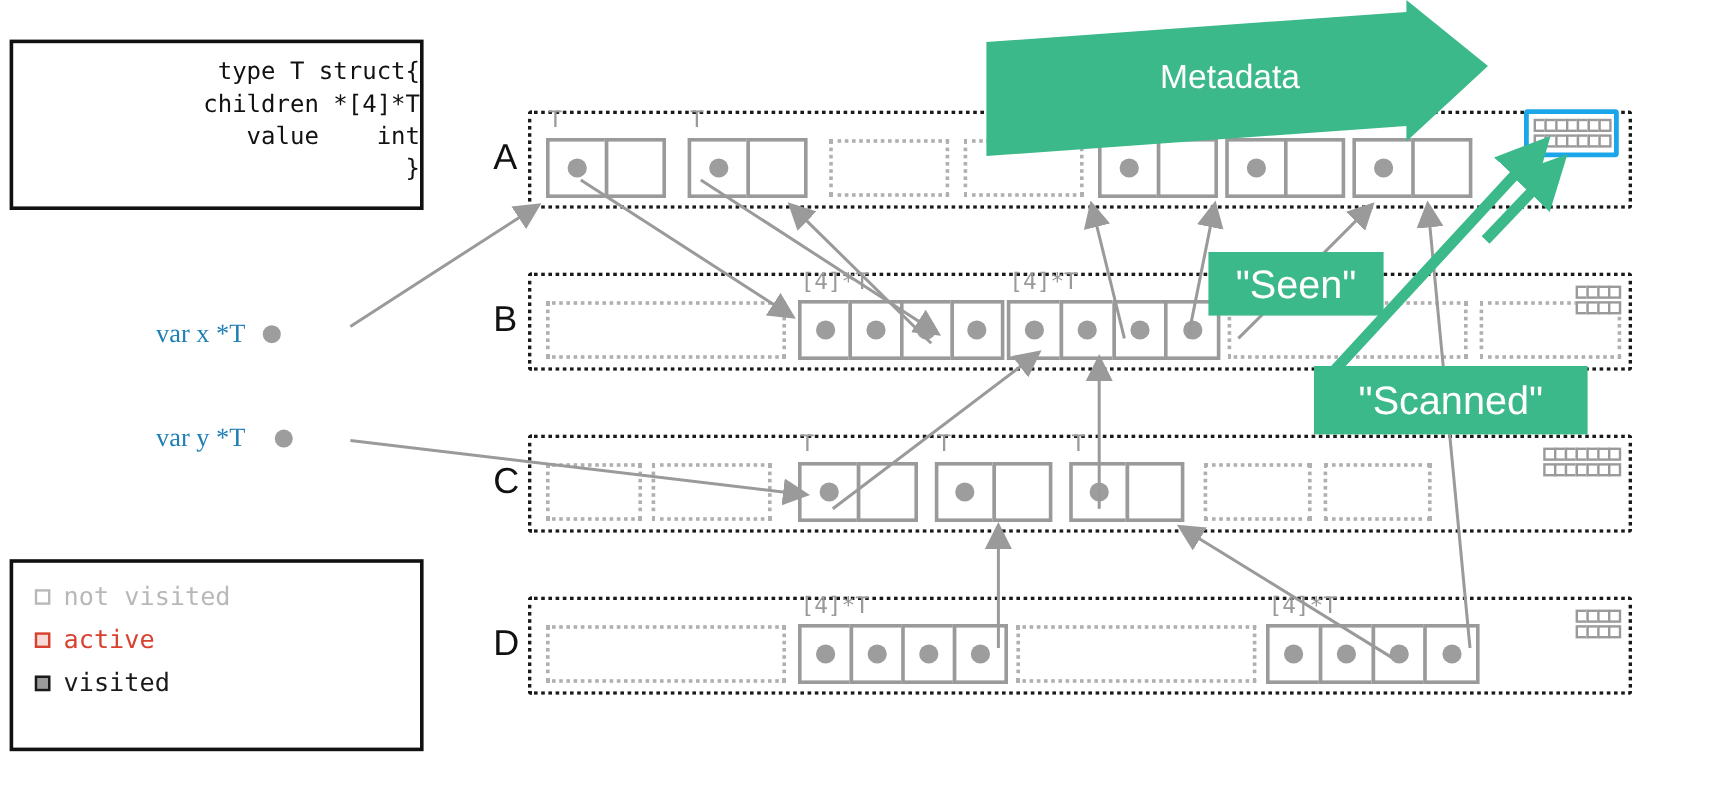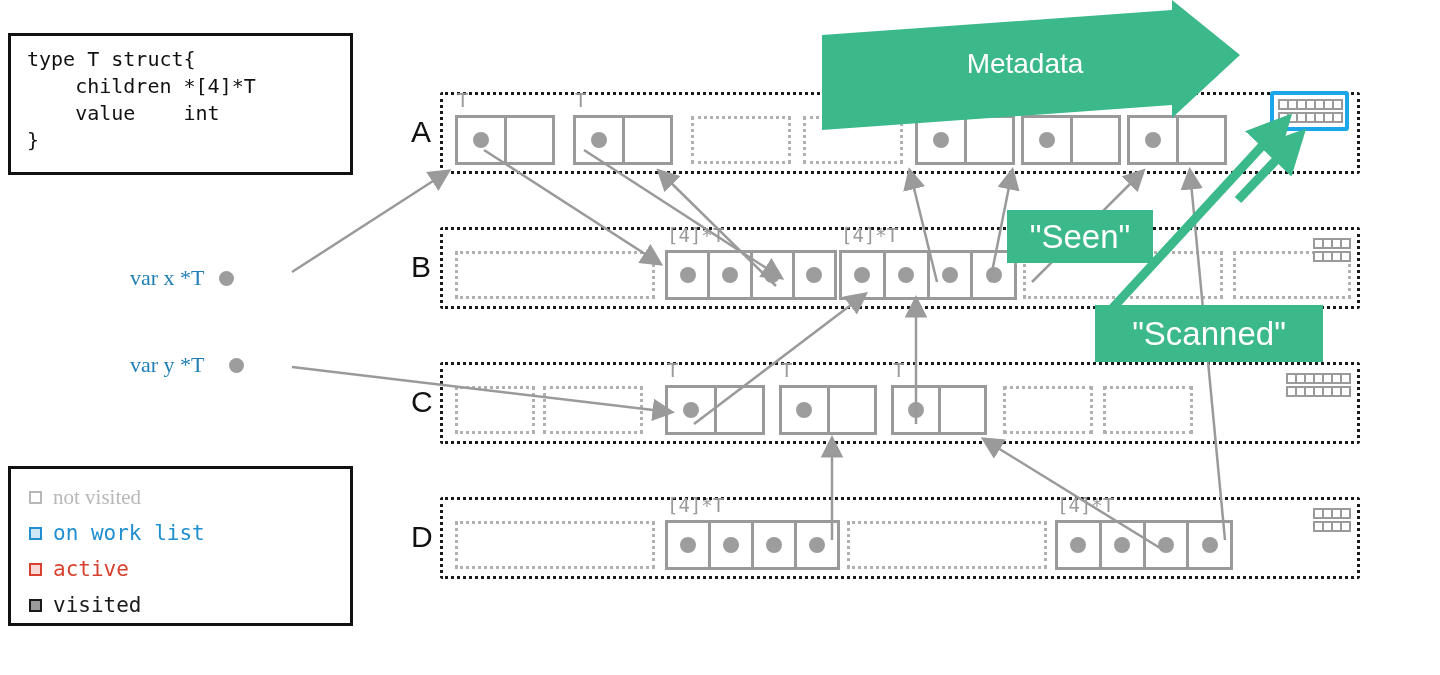--- a/index.html
+++ b/index.html
@@ -10,21 +10,21 @@
   .abs{position:absolute;}
 
   
   #struct-box{
     left:8px;top:33px;width:345px;height:142px;
     border:3px solid #111;background:#fff;box-sizing:border-box;
   }
   #struct-code{
     margin:0;padding:10px 0 0 16px;
     font-family:"DejaVu Sans Mono","Liberation Mono",monospace;
-    font-size:20px;line-height:27px;color:#111;white-space:pre;
+    font-size:20px;line-height:27px;color:#111;white-space:pre;text-align:right;
   }
 
   
   #legend-box{
     left:8px;top:466px;width:345px;height:160px;
     border:3px solid #111;background:#fff;box-sizing:border-box;
     padding:10px 0 0 18px;
   }
   .legend-row{display:flex;align-items:center;height:36px;}
   .legend-swatch{
@@ -108,25 +108,21 @@
 <div class="abs" id="struct-box">
   <pre id="struct-code">type T struct{
     children *[4]*T
     value    int
 }</pre>
 </div>
 
 <div class="abs" id="legend-box">
   <div class="legend-row">
     <span class="legend-swatch" style="border-color:#b8b8b8;background:#fff;"></span>
-    <span class="legend-label" style="color:#b8b8b8;font-family:Liberation Serif, serif;">not visited</span>
-  </div>
-  <div class="legend-row">
-    <span class="legend-swatch" style="border-color:#1f8fd0;background:#cfe7f5;"></span>
-    <span class="legend-label" style="color:#1f8fd0;">on work list</span>
+    <span class="legend-label" style="color:#b8b8b8;">not visited</span>
   </div>
   <div class="legend-row">
     <span class="legend-swatch" style="border-color:#d8412f;background:#f7d9d5;"></span>
     <span class="legend-label" style="color:#d8412f;">active</span>
   </div>
   <div class="legend-row">
     <span class="legend-swatch" style="border-color:#1a1a1a;background:#9a9a9a;"></span>
     <span class="legend-label" style="color:#1a1a1a;">visited</span>
   </div>
 </div>

